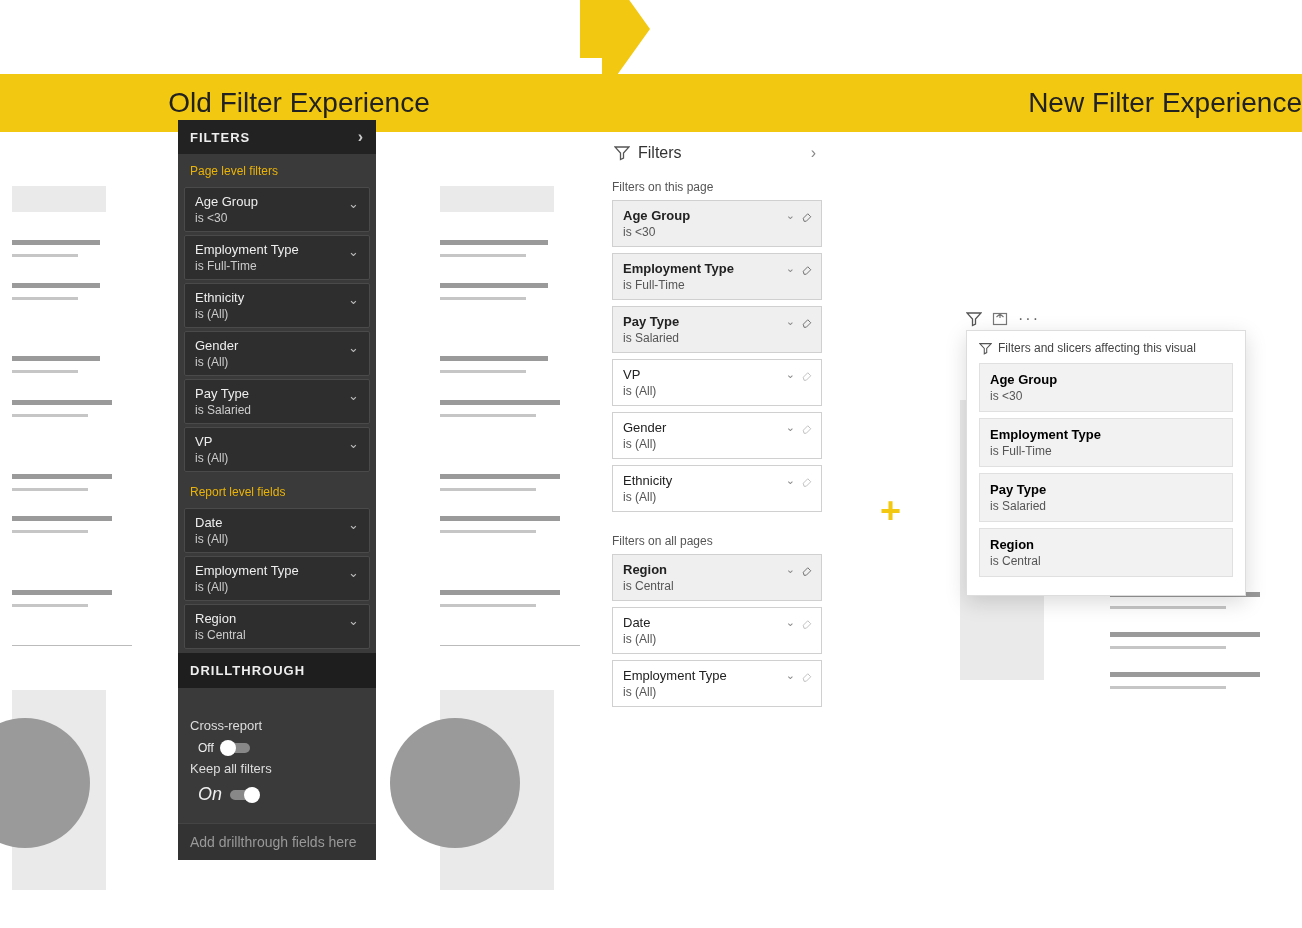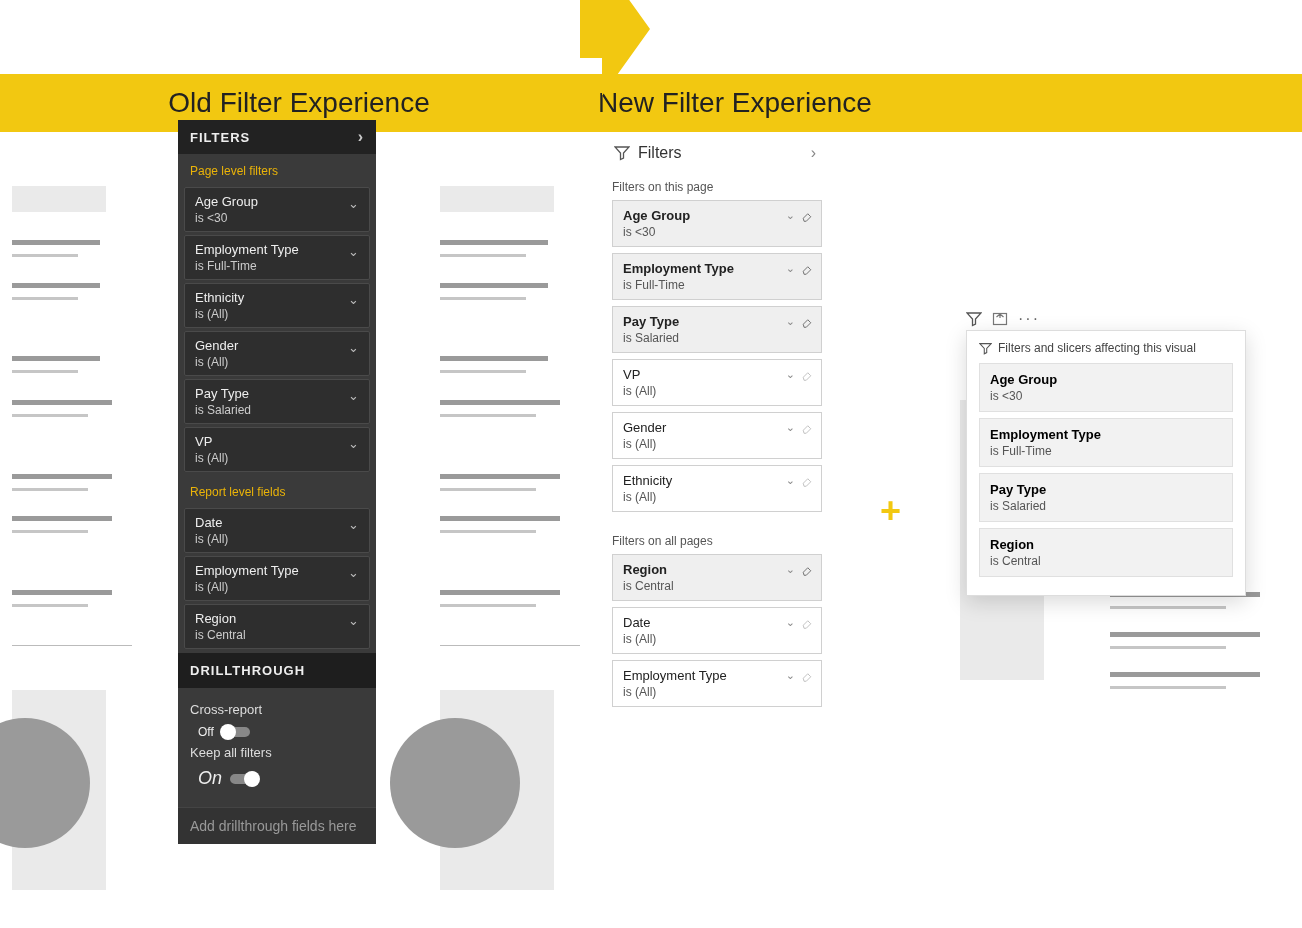--- a/index.html
+++ b/index.html
@@ -26,21 +26,21 @@
   }
   .banner-left {
     flex: 0 0 598px;
     text-align: center;
     font-size: 28px;
     font-weight: 300;
     color: #222;
   }
   .banner-right {
     flex: 1;
-    text-align: left;
+    text-align: right;
     font-size: 28px;
     font-weight: 300;
     color: #222;
   }
   .arrow-shape {
     position: absolute;
     top: -38px;
     left: 580px;
     width: 70px;
     height: 134px;
@@ -92,21 +92,21 @@
   .old-card .value { font-size: 12px; color: #ccc; margin-top:2px;}
   .old-card .chev  { position:absolute; right:10px; top:8px; color:#bbb;}
   .old-sub-header {
     background: #1e1e1e;
     padding: 10px 12px;
     font-weight: 600;
     letter-spacing: 1px;
     font-size: 13px;
     margin-top:4px;
   }
-  .drill-body { padding: 8px 12px 14px; }
+  .drill-body { padding: 24px 12px 14px; }
   .drill-label { font-size: 13px; color:#ddd; margin-top:6px;}
   .toggle-row { display:flex; align-items:center; gap:8px; margin:8px 0 4px 8px;}
   .toggle-track {
     width: 28px; height: 10px; border-radius:6px; background:#888; position:relative;
   }
   .toggle-knob {
     position:absolute; top:-3px; width:16px; height:16px; background:#fff; border-radius:50%;
   }
   .toggle-off .toggle-knob { left:-2px; }
   .toggle-on  .toggle-knob { right:-2px; }

